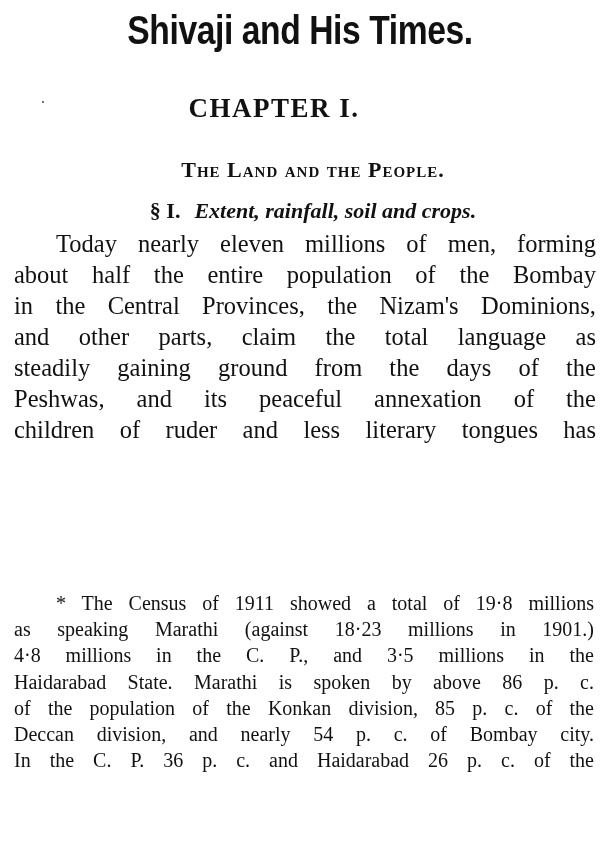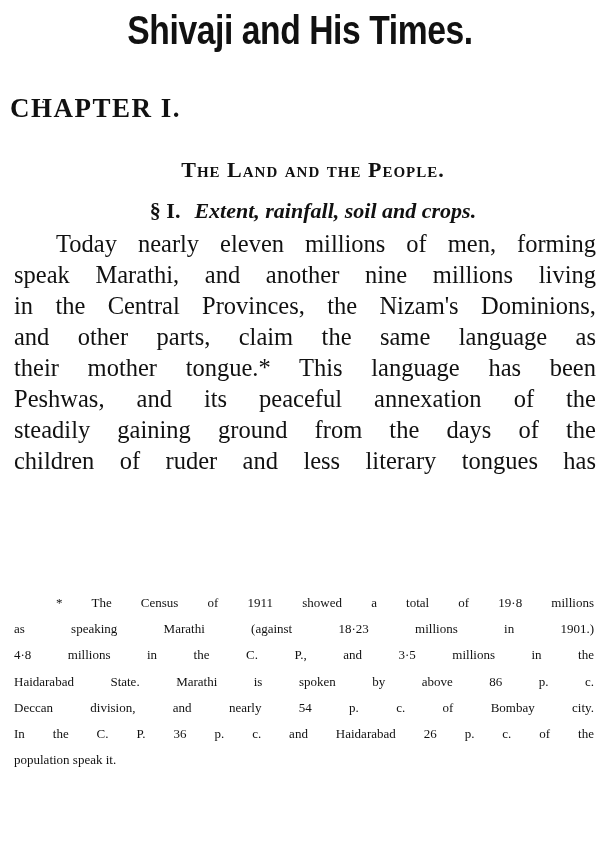--- a/index.html
+++ b/index.html
@@ -34,21 +34,21 @@
     transform: scaleX(0.82);
     transform-origin: center;
     line-height: 48px;
     margin: 0;
   }
   .chapter-heading {
     position: absolute;
     top: 92px;
     left: 0;
     width: 538px;
-    text-align: left;
+    text-align: center;
     font-weight: bold;
     font-size: 27px;
     letter-spacing: 1.5px;
     line-height: 32px;
     margin: 0;
     padding-left: 10px;
     box-sizing: border-box;
   }
   .chapter-title {
     position: absolute;
@@ -100,21 +100,21 @@
     height: 31px;
   }
   .line.indent {
     padding-left: 42px;
   }
   .footnote {
     position: absolute;
     top: 590px;
     left: 14px;
     width: 580px;
-    font-size: 13px;
+    font-size: 20px;
     line-height: 26.2px;
     margin: 0;
   }
   .fn-line {
     display: block;
     text-align: justify;
     text-align-last: justify;
     white-space: nowrap;
     height: 26.2px;
   }
@@ -147,32 +147,31 @@
   <h2 class="chapter-heading">CHAPTER I.</h2>
 
   <h3 class="chapter-title">The Land and the People.</h3>
 
   <h4 class="section-heading">
     <span class="num">§ I.</span><span class="sec-title">Extent, rainfall, soil and crops.</span>
   </h4>
 
   <div class="body-text">
     <span class="line indent">Today nearly eleven millions of men, forming</span>
-    <span class="line">speak Marathi, and another nine millions living</span>
+    <span class="line">about half the entire population of the Bombay</span>
     <span class="line">in the Central Provinces, the Nizam's Dominions,</span>
-    <span class="line">and other parts, claim the same language as</span>
-    <span class="line">their mother tongue.* This language has been</span>
+    <span class="line">and other parts, claim the total language as</span>
+    <span class="line">steadily gaining ground from the days of the</span>
     <span class="line">Peshwas, and its peaceful annexation of the</span>
-    <span class="line">steadily gaining ground from the days of the</span>
     <span class="line">children of ruder and less literary tongues has</span>
   </div>
 
   <div class="footnote">
     <span class="fn-line indent">* The Census of 1911 showed a total of 19·8 millions</span>
     <span class="fn-line">as speaking Marathi (against 18·23 millions in 1901.)</span>
     <span class="fn-line">4·8 millions in the C. P., and 3·5 millions in the</span>
     <span class="fn-line">Haidarabad State. Marathi is spoken by above 86 p. c.</span>
+    <span class="fn-line">of the population of the Konkan division, 85 p. c. of the</span>
     <span class="fn-line">Deccan division, and nearly 54 p. c. of Bombay city.</span>
     <span class="fn-line">In the C. P. 36 p. c. and Haidarabad 26 p. c. of the</span>
-    <span class="fn-line last">population speak it.</span>
   </div>
 
 </div>
 
 </body></html>

